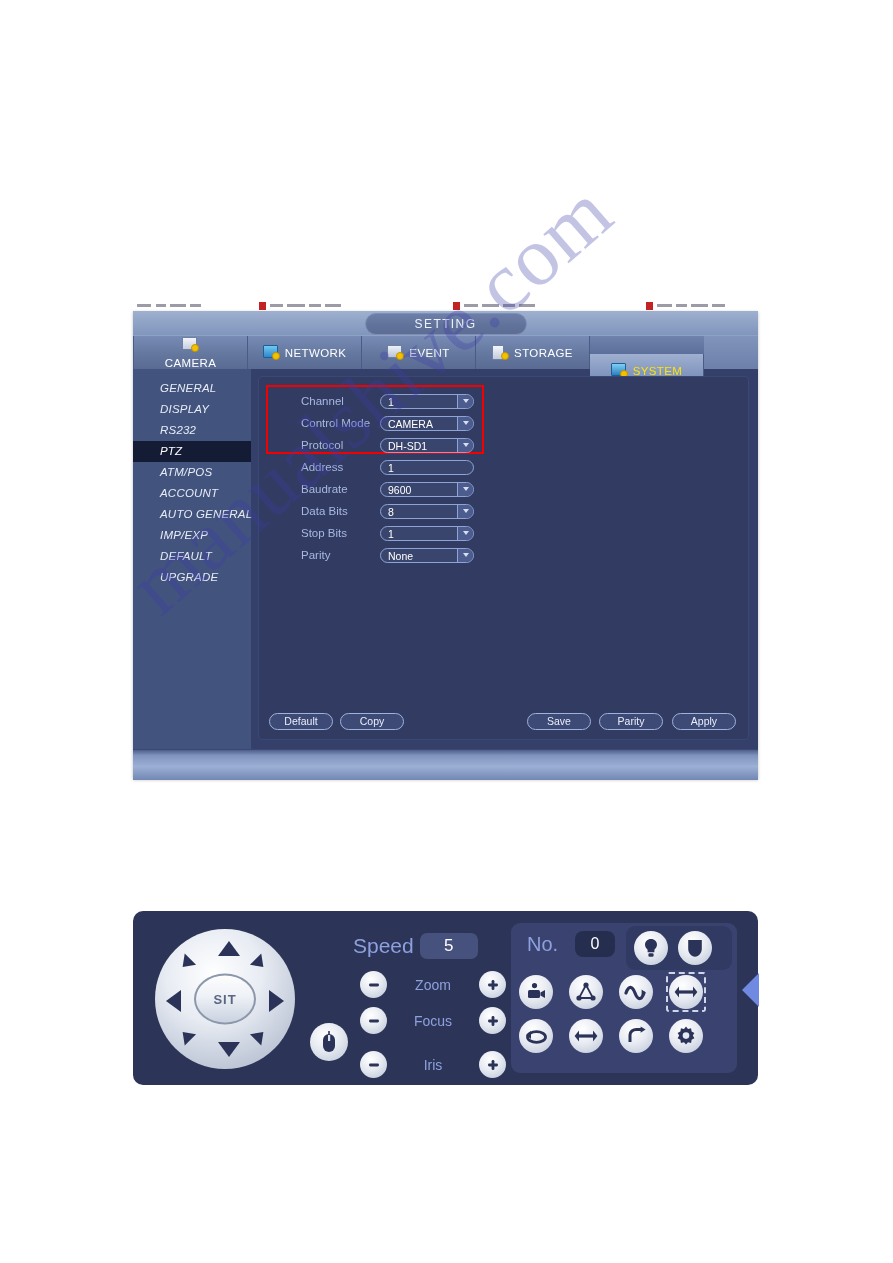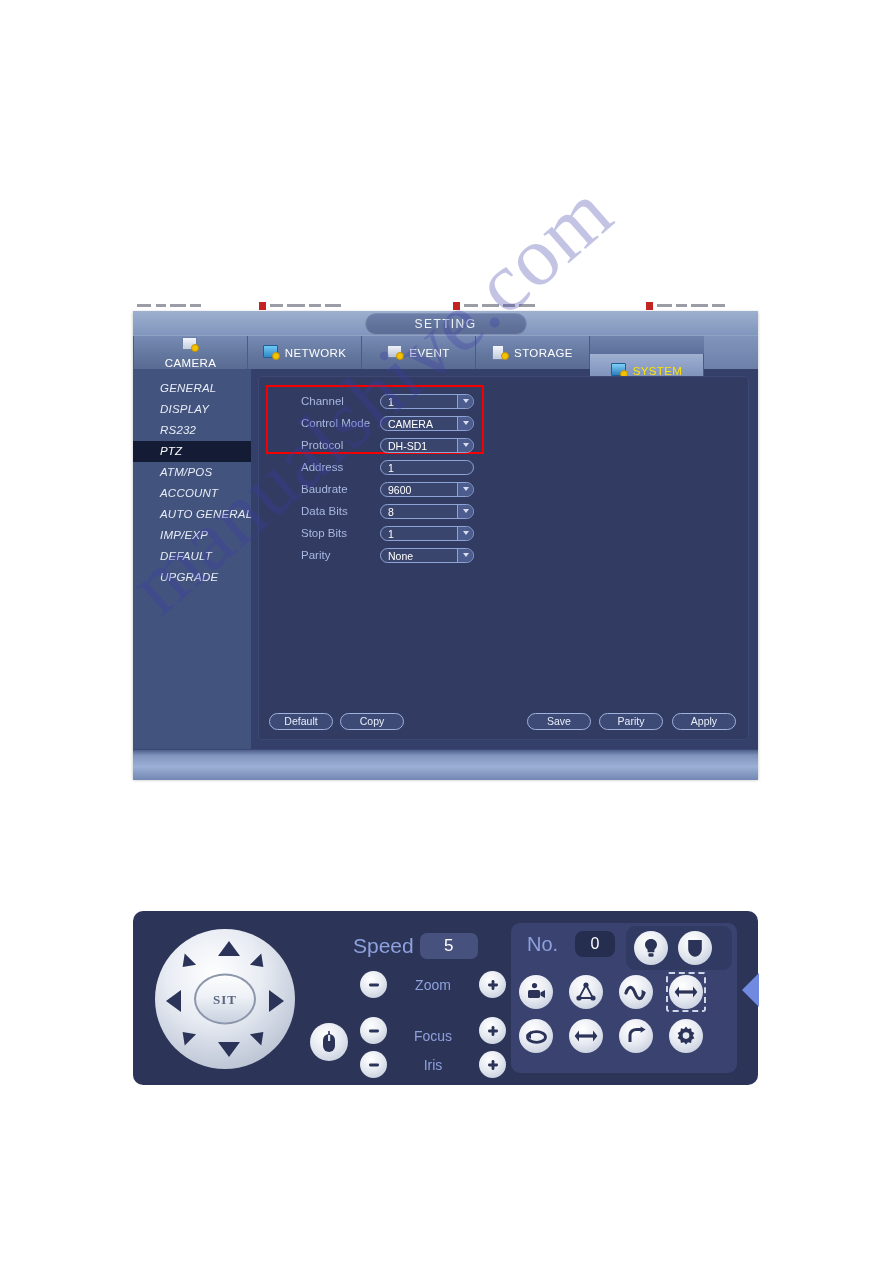--- a/index.html
+++ b/index.html
@@ -158,21 +158,21 @@
     border-radius:50%;
     background:radial-gradient(circle at 42% 32%,#ffffff 0%,#e8ecf3 38%,#c3cbda 72%,#aab4c8 100%);
   }
   .dpad .center{
     position:absolute;left:50%;top:50%;transform:translate(-50%,-50%);
     width:58px;height:47px;border-radius:50%;
     border:2px solid #8d97ab;
     background:linear-gradient(180deg,#fdfdfe 0%,#eef1f6 45%,#c9d2e0 100%);
     display:flex;align-items:center;justify-content:center;
     color:#5b6680;font-size:13px;font-weight:bold;letter-spacing:1px;
-    font-family:Liberation Serif, serif;
+    font-family:Liberation Sans, sans-serif;
     cursor:pointer;
   }
   .arrowbtn{position:absolute;width:0;height:0;cursor:pointer;}
   .a-up{left:63px;top:12px;border-left:11px solid transparent;border-right:11px solid transparent;border-bottom:15px solid #2b3458;}
   .a-down{left:63px;bottom:12px;border-left:11px solid transparent;border-right:11px solid transparent;border-top:15px solid #2b3458;}
   .a-left{left:11px;top:61px;border-top:11px solid transparent;border-bottom:11px solid transparent;border-right:15px solid #2b3458;}
   .a-right{right:11px;top:61px;border-top:11px solid transparent;border-bottom:11px solid transparent;border-left:15px solid #2b3458;}
   .a-diag{width:15px;height:15px;}
   .a-ul{left:26px;top:26px;}
   .a-ur{right:26px;top:26px;}
@@ -193,21 +193,21 @@
   .midcol{position:absolute;left:215px;top:18px;width:155px;height:140px;}
   .speedrow{position:absolute;left:5px;top:4px;display:flex;align-items:center;gap:6px;}
   .speedlbl{color:#8ea0dd;font-size:21px;}
   .speedbox{
     width:58px;height:26px;border-radius:7px;background:#46517d;
     display:flex;align-items:center;justify-content:center;
     color:#ffffff;font-size:17px;
   }
   .ctlrow{position:absolute;display:flex;align-items:center;gap:9px;left:12px;}
   .ctlrow.r-zoom{top:42px;}
-  .ctlrow.r-focus{top:88px;align-items:flex-end;}
+  .ctlrow.r-focus{top:78px;}
   .ctlrow.r-iris{top:122px;}
   .circbtn{
     width:27px;height:27px;border-radius:50%;flex:0 0 auto;
     background:radial-gradient(circle at 40% 32%,#ffffff 0%,#e6eaf1 45%,#b9c3d5 100%);
     display:flex;align-items:center;justify-content:center;cursor:pointer;
   }
   .ctlname{width:74px;text-align:center;color:#8ea0dd;font-size:14px;}
 
   .rightpanel{
     position:absolute;left:378px;top:12px;width:226px;height:150px;

